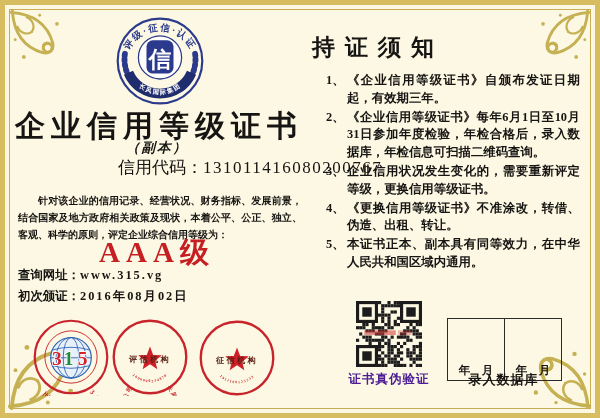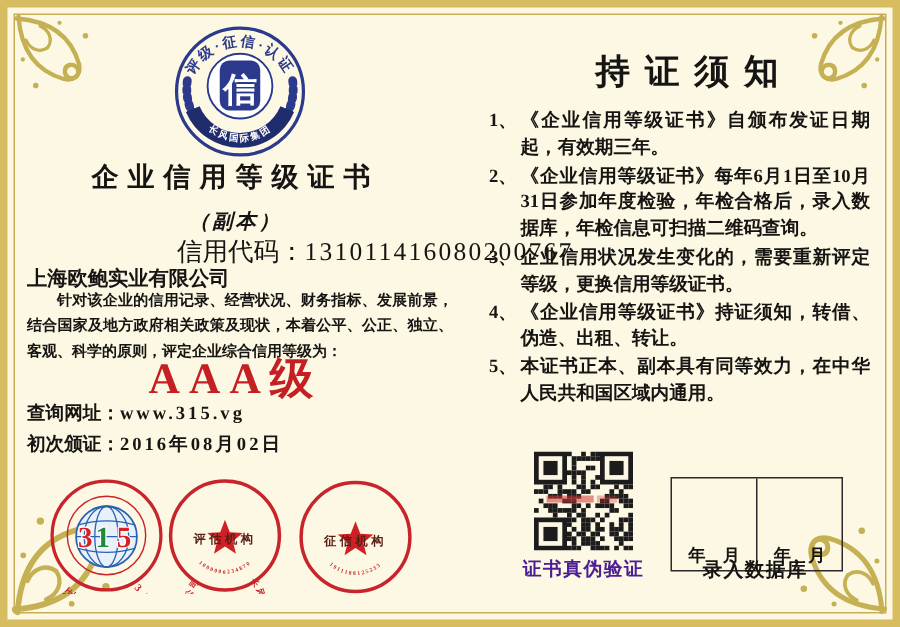--- a/index.html
+++ b/index.html
@@ -10,42 +10,42 @@
               border:1.5px solid #c9ad55;pointer-events:none;}
   .corner{position:absolute;width:72px;height:72px;pointer-events:none;}
   .corner svg{width:100%;height:100%;}
   .corner.tl{left:8px;top:8px;}
   .corner.tr{right:8px;top:8px;transform:scaleX(-1);}
   .corner.bl{left:6px;bottom:6px;width:95px;height:95px;transform:scaleY(-1);}
   .corner.br{right:7px;bottom:7px;width:84px;height:84px;transform:scale(-1,-1);}
 
   .seal{position:absolute;left:115px;top:16px;width:90px;height:92px;}
 
-  .cert-title{position:absolute;left:11px;top:106px;width:292px;text-align:center;
-              font-size:18px;font-weight:bold;letter-spacing:6px;color:#171513;white-space:nowrap;}
+  .cert-title{position:absolute;left:11px;top:106px;width:292px;text-align:right;
+              font-size:30px;font-weight:bold;letter-spacing:6px;color:#171513;white-space:nowrap;}
   .cert-subtitle{position:absolute;left:11px;top:139px;width:292px;text-align:center;
               font-size:13.5px;font-weight:bold;letter-spacing:2px;color:#171513;font-style:italic;}
   .credit-code{position:absolute;left:118px;top:156px;font-size:17px;font-weight:normal;color:#171513;white-space:nowrap;}
   .credit-code .val{letter-spacing:1.5px;}
   .company{position:absolute;left:18px;top:177px;font-size:13.5px;font-weight:bold;color:#171513;}
   .body-par{position:absolute;left:18px;top:192px;width:284px;font-size:10px;line-height:17px;
             font-weight:bold;color:#171513;text-align:justify;text-indent:2em;}
   .rating{position:absolute;left:11px;top:233px;width:292px;text-align:center;
           font-size:29px;font-weight:bold;letter-spacing:6px;color:#c51f24;}
   .fields{position:absolute;left:18px;top:267px;font-size:12.4px;font-weight:bold;color:#171513;}
   .fields .row{margin-bottom:4px;white-space:nowrap;}
   .fields .val{letter-spacing:2px;}
 
   .stamp{position:absolute;width:78px;height:78px;}
   .stamp svg{width:100%;height:100%;}
   .stamp.s1{left:32px;top:318px;text-align:right;}
   .stamp.s2{left:111px;top:318px;}
   .stamp.s3{left:198px;top:319px;}
 
-  .notice-title{position:absolute;left:332px;top:32px;width:262px;text-align:center;
+  .notice-title{position:absolute;left:312px;top:32px;width:262px;
                 font-size:23px;font-weight:bold;letter-spacing:10px;color:#171513;white-space:nowrap;}
   .notice-list{position:absolute;left:326px;top:72px;width:254px;font-size:12.4px;
                line-height:17.8px;font-weight:bold;color:#171513;}
   .notice-item{display:flex;margin-bottom:1px;}
   .notice-item .num{flex:0 0 21px;}
   .notice-item .txt{flex:1;text-align:justify;}
 
   .qr-block{position:absolute;left:356px;top:301px;width:66px;}
   .qr-caption{position:absolute;left:334px;top:371px;width:110px;text-align:center;
               font-size:12.5px;font-weight:bold;color:#4c1d95;letter-spacing:1px;}
@@ -134,21 +134,20 @@
         <textPath href="#sealB" startOffset="50%" text-anchor="middle">长风国际集团</textPath>
       </text>
     </svg>
   </div>
 
   <div class="cert-title">企业信用等级证书</div>
   <div class="cert-subtitle">（副本）</div>
   <div class="credit-code">
     <span>信用代码：</span><span class="val">131011416080200767</span>
   </div>
-  <div class="company">上海欧鲍实业有限公司</div>
   <div class="body-par">针对该企业的信用记录、经营状况、财务指标、发展前景，结合国家及地方政府相关政策及现状，本着公平、公正、独立、客观、科学的原则，评定企业综合信用等级为：</div>
   <div class="rating">AAA级</div>
 
   <div class="fields">
     <div class="row">
       <span>查询网址：</span><span class="val">www.315.vg</span>
     </div>
     <div class="row">
       <span>初次颁证：</span><span class="val">2016年08月02日</span>
     </div>
@@ -225,21 +224,21 @@
     <div class="notice-item">
       <span class="num">2、</span>
       <span class="txt">《企业信用等级证书》每年6月1日至10月31日参加年度检验，年检合格后，录入数据库，年检信息可扫描二维码查询。</span>
     </div>
     <div class="notice-item">
       <span class="num">3、</span>
       <span class="txt">企业信用状况发生变化的，需要重新评定等级，更换信用等级证书。</span>
     </div>
     <div class="notice-item">
       <span class="num">4、</span>
-      <span class="txt">《企业信用等级证书》持证须知，转借、伪造、出租、转让。</span>
+      <span class="txt">《更换信用等级证书》不准涂改，转借、伪造、出租、转让。</span>
     </div>
     <div class="notice-item">
       <span class="num">5、</span>
       <span class="txt">本证书正本、副本具有同等效力，在中华人民共和国区域内通用。</span>
     </div>
   </div>
 
   <div class="qr-block">
     <svg id="qr-svg" width="66" height="66" viewBox="0 0 63 63">
         <rect x="21" y="0" width="3" height="3" fill="#1c1c1c"></rect>

